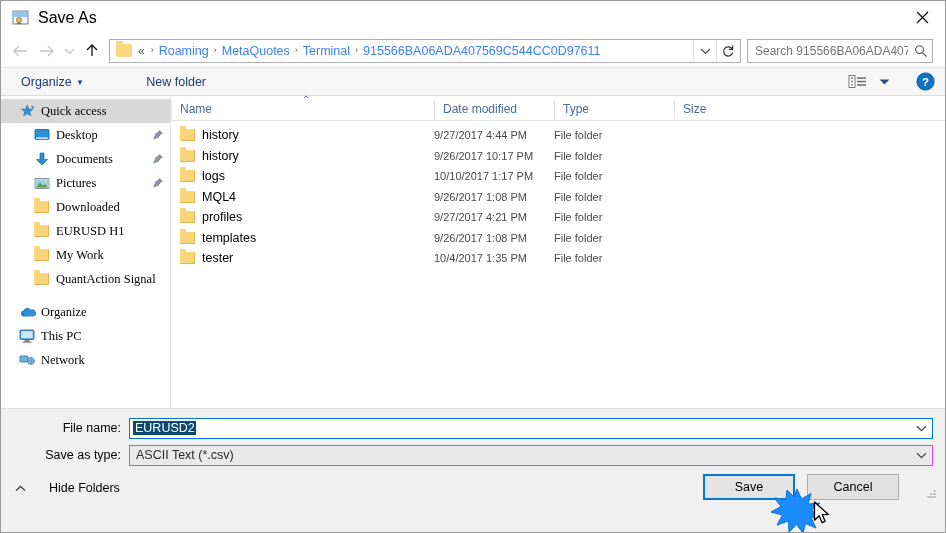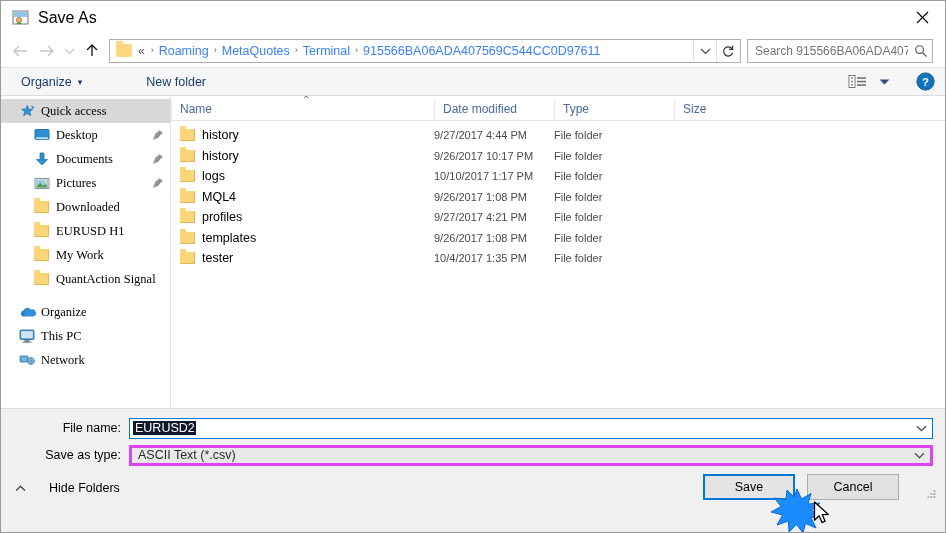--- a/index.html
+++ b/index.html
@@ -194,26 +194,26 @@
   .flabel {
     width:120px; text-align:right; padding-right:8px;
     font-size:12.5px; color:#000; flex:none;
   }
   .fieldwrap {
     flex:1; height:21px; margin-right:12px;
     display:flex; align-items:center;
     box-sizing:border-box;
   }
   .fieldwrap.focus { border:1px solid #0078d7; background:#fff; }
-  .fieldwrap.plain { border:3px solid #d946ef; background:#e9e9e9; }
+  .fieldwrap.plain { border:1px solid #d946ef; background:#e9e9e9; }
   .fieldval {
     flex:1; padding-left:3px; font-size:12.5px;
     white-space:nowrap; overflow:hidden;
   }
-  .selhl { background:#0f172a; color:#fff; padding:1px 1px 1px 2px; }
+  .selhl { background:#0c4a6e; color:#fff; padding:1px 1px 1px 2px; }
   .fieldval.gray { color:#2a2a2a; padding-left:6px; }
   .fdrop { width:22px; flex:none; display:flex; align-items:center; justify-content:center; }
 
   
   .btnbar {
     height:43px; position:relative;
     display:flex; align-items:center;
     padding-left:14px;
     box-sizing:border-box;
   }

